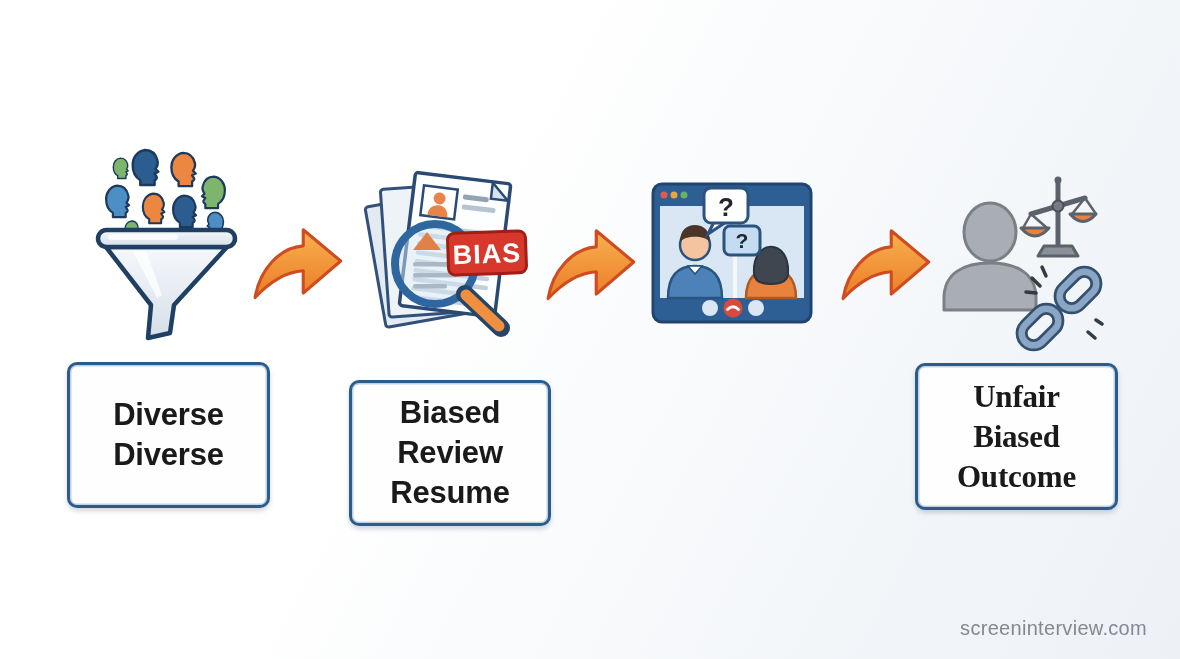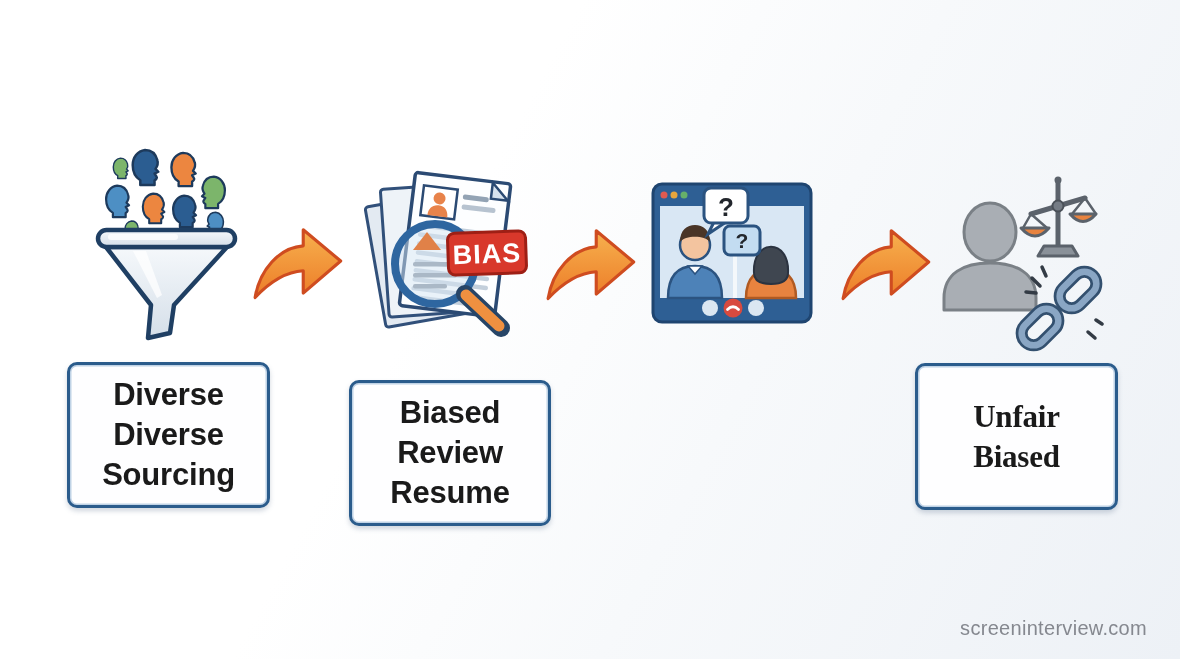--- a/index.html
+++ b/index.html
@@ -190,30 +190,30 @@
         <line x1="106" y1="101" x2="110" y2="110"></line>
         <line x1="152" y1="166" x2="159" y2="172"></line>
         <line x1="160" y1="154" x2="166" y2="158"></line>
       </g>
     </g>
   </svg>
 
   <div class="stage-box" style="left:67px; top:362px; width:203px; height:146px;">
     <span class="stage-line">Diverse</span>
     <span class="stage-line">Diverse</span>
-    <span class="stage-line">Sourcing</span>
   </div>
 
   <div class="stage-box" style="left:349px; top:380px; width:202px; height:146px;">
     <span class="stage-line">Biased</span>
     <span class="stage-line">Review</span>
     <span class="stage-line">Resume</span>
   </div>
 
 
   <div class="stage-box" style="left:915px; top:363px; width:203px; height:147px;font-family:Liberation Serif, serif;">
     <span class="stage-line">Unfair</span>
     <span class="stage-line">Biased</span>
+    <span class="stage-line">Outcome</span>
   </div>
 
   <div class="watermark">screeninterview.com</div>
 
 </div>
 
 </body></html>

